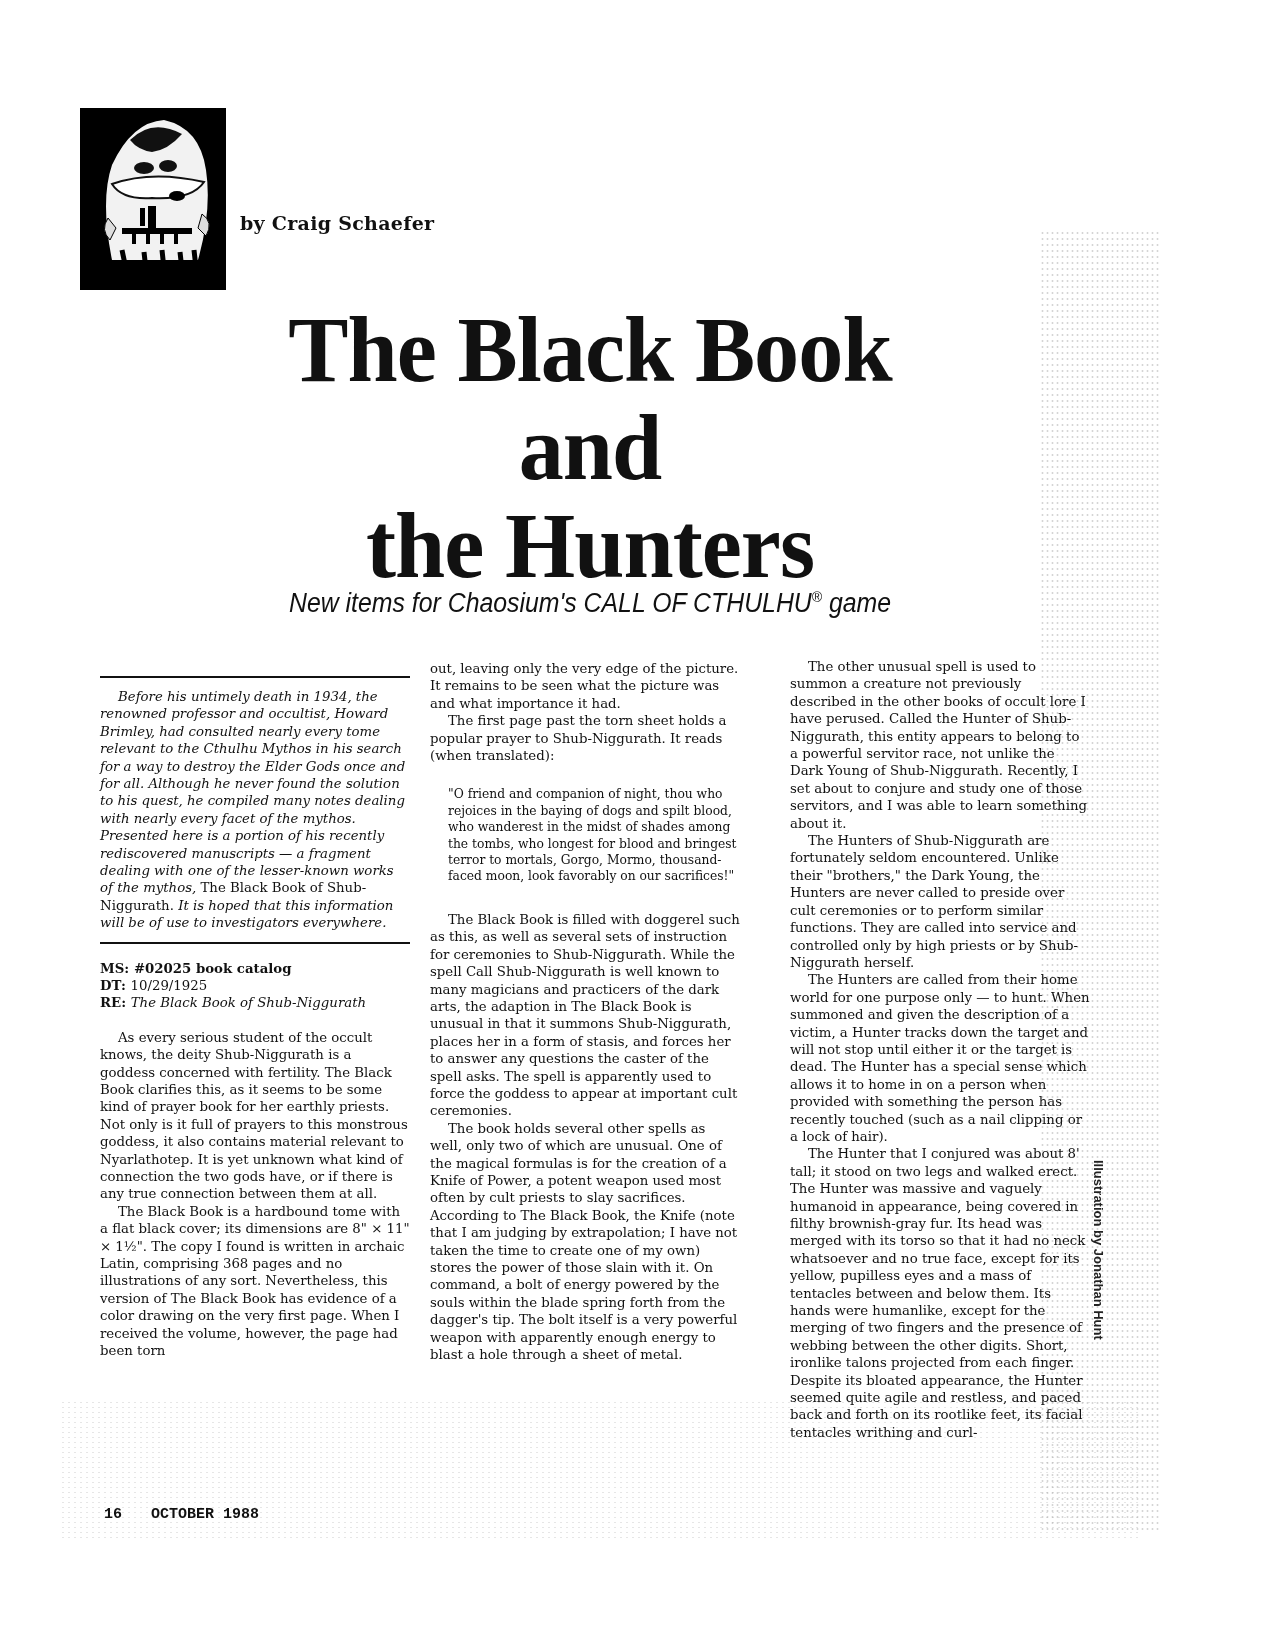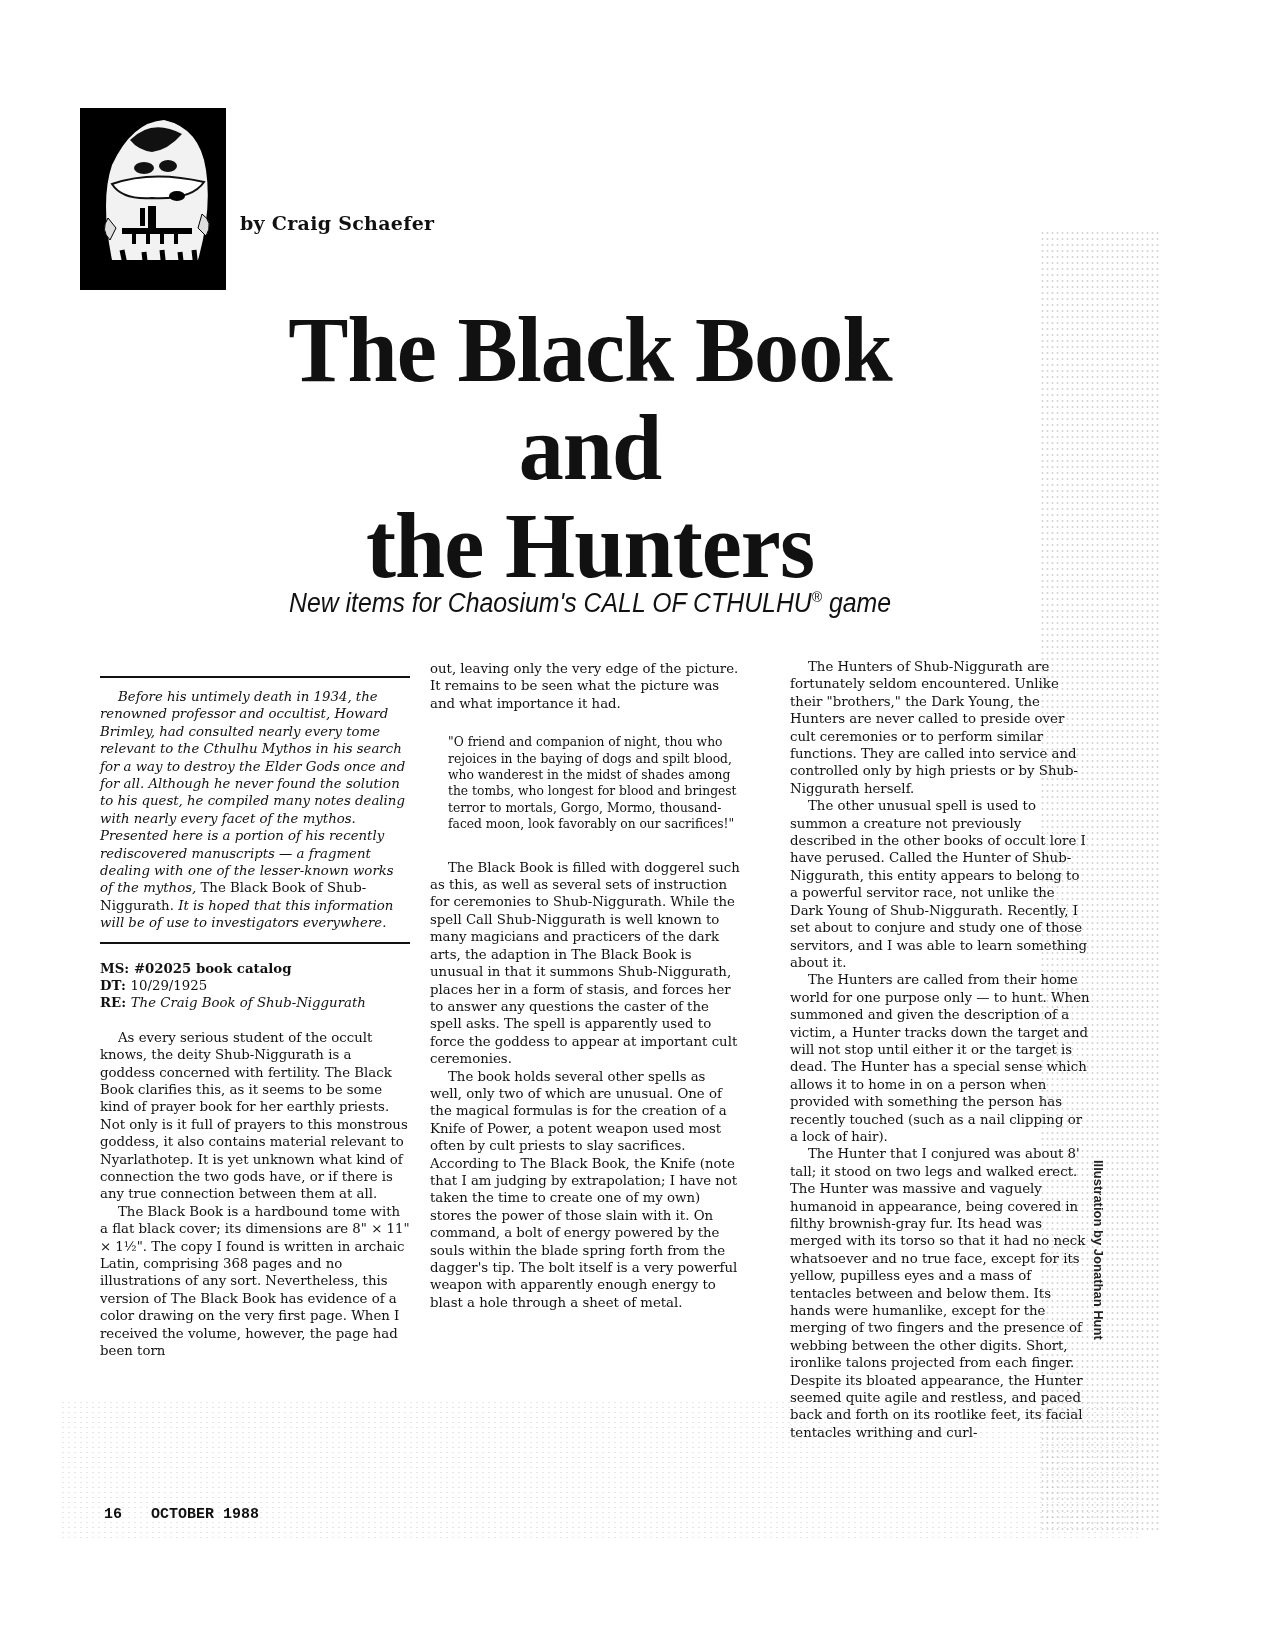--- a/index.html
+++ b/index.html
@@ -111,38 +111,39 @@
 
   <div class="col col1">
     <div class="rule"></div>
     <div class="intro">
       <p><span>Before his untimely death in 1934, the renowned professor and occultist, Howard Brimley, had consulted nearly every tome relevant to the Cthulhu Mythos in his search for a way to destroy the Elder Gods once and for all. Although he never found the solution to his quest, he compiled many notes dealing with nearly every facet of the mythos. Presented here is a portion of his recently rediscovered manuscripts — a fragment dealing with one of the lesser-known works of the mythos, </span><span class="roman">The Black Book of Shub-Niggurath.</span><span> It is hoped that this information will be of use to investigators everywhere.</span></p>
     </div>
     <div class="rule"></div>
     <div class="meta">
       <div><span>MS:</span> <span class="val" style="font-weight:bold">#02025 book catalog</span></div>
       <div><span>DT:</span> <span class="val">10/29/1925</span></div>
-      <div><span>RE:</span> <em>The Craig Book of Shub-Niggurath</em></div>
+      <div><span>RE:</span> <em>The Black Book of Shub-Niggurath</em></div>
     </div>
     <p>As every serious student of the occult knows, the deity Shub-Niggurath is a goddess concerned with fertility. The Black Book clarifies this, as it seems to be some kind of prayer book for her earthly priests. Not only is it full of prayers to this monstrous goddess, it also contains material relevant to Nyarlathotep. It is yet unknown what kind of connection the two gods have, or if there is any true connection between them at all.</p>
     <p>The Black Book is a hardbound tome with a flat black cover; its dimensions are 8" × 11" × 1½". The copy I found is written in archaic Latin, comprising 368 pages and no illustrations of any sort. Nevertheless, this version of The Black Book has evidence of a color drawing on the very first page. When I received the volume, however, the page had been torn</p>
   </div>
 
   <div class="col col2">
     <p style="text-indent:0">out, leaving only the very edge of the picture. It remains to be seen what the picture was and what importance it had.</p>
+    <p>The first page past the torn sheet holds a popular prayer to Shub-Niggurath. It reads (when translated):</p>
     <div class="prayer">
       <p>"O friend and companion of night, thou who rejoices in the baying of dogs and spilt blood, who wanderest in the midst of shades among the tombs, who longest for blood and bringest terror to mortals, Gorgo, Mormo, thousand-faced moon, look favorably on our sacrifices!"</p>
     </div>
     <p>The Black Book is filled with doggerel such as this, as well as several sets of instruction for ceremonies to Shub-Niggurath. While the spell Call Shub-Niggurath is well known to many magicians and practicers of the dark arts, the adaption in The Black Book is unusual in that it summons Shub-Niggurath, places her in a form of stasis, and forces her to answer any questions the caster of the spell asks. The spell is apparently used to force the goddess to appear at important cult ceremonies.</p>
     <p>The book holds several other spells as well, only two of which are unusual. One of the magical formulas is for the creation of a Knife of Power, a potent weapon used most often by cult priests to slay sacrifices. According to The Black Book, the Knife (note that I am judging by extrapolation; I have not taken the time to create one of my own) stores the power of those slain with it. On command, a bolt of energy powered by the souls within the blade spring forth from the dagger's tip. The bolt itself is a very powerful weapon with apparently enough energy to blast a hole through a sheet of metal.</p>
   </div>
 
   <div class="col col3">
+    <p>The other unusual spell is used to summon a creature not previously described in the other books of occult lore I have perused. Called the Hunter of Shub-Niggurath, this entity appears to belong to a powerful servitor race, not unlike the Dark Young of Shub-Niggurath. Recently, I set about to conjure and study one of those servitors, and I was able to learn something about it.</p>
     <p>The Hunters of Shub-Niggurath are fortunately seldom encountered. Unlike their "brothers," the Dark Young, the Hunters are never called to preside over cult ceremonies or to perform similar functions. They are called into service and controlled only by high priests or by Shub-Niggurath herself.</p>
-    <p>The other unusual spell is used to summon a creature not previously described in the other books of occult lore I have perused. Called the Hunter of Shub-Niggurath, this entity appears to belong to a powerful servitor race, not unlike the Dark Young of Shub-Niggurath. Recently, I set about to conjure and study one of those servitors, and I was able to learn something about it.</p>
     <p>The Hunters are called from their home world for one purpose only — to hunt. When summoned and given the description of a victim, a Hunter tracks down the target and will not stop until either it or the target is dead. The Hunter has a special sense which allows it to home in on a person when provided with something the person has recently touched (such as a nail clipping or a lock of hair).</p>
     <p>The Hunter that I conjured was about 8' tall; it stood on two legs and walked erect. The Hunter was massive and vaguely humanoid in appearance, being covered in filthy brownish-gray fur. Its head was merged with its torso so that it had no neck whatsoever and no true face, except for its yellow, pupilless eyes and a mass of tentacles between and below them. Its hands were humanlike, except for the merging of two fingers and the presence of webbing between the other digits. Short, ironlike talons projected from each finger. Despite its bloated appearance, the Hunter seemed quite agile and restless, and paced back and forth on its rootlike feet, its facial tentacles writhing and curl-</p>
   </div>
 
   <div class="credit">
     <span>Illustration by Jonathan Hunt</span>
   </div>
 
   <div class="footer">
     <span>16</span>

